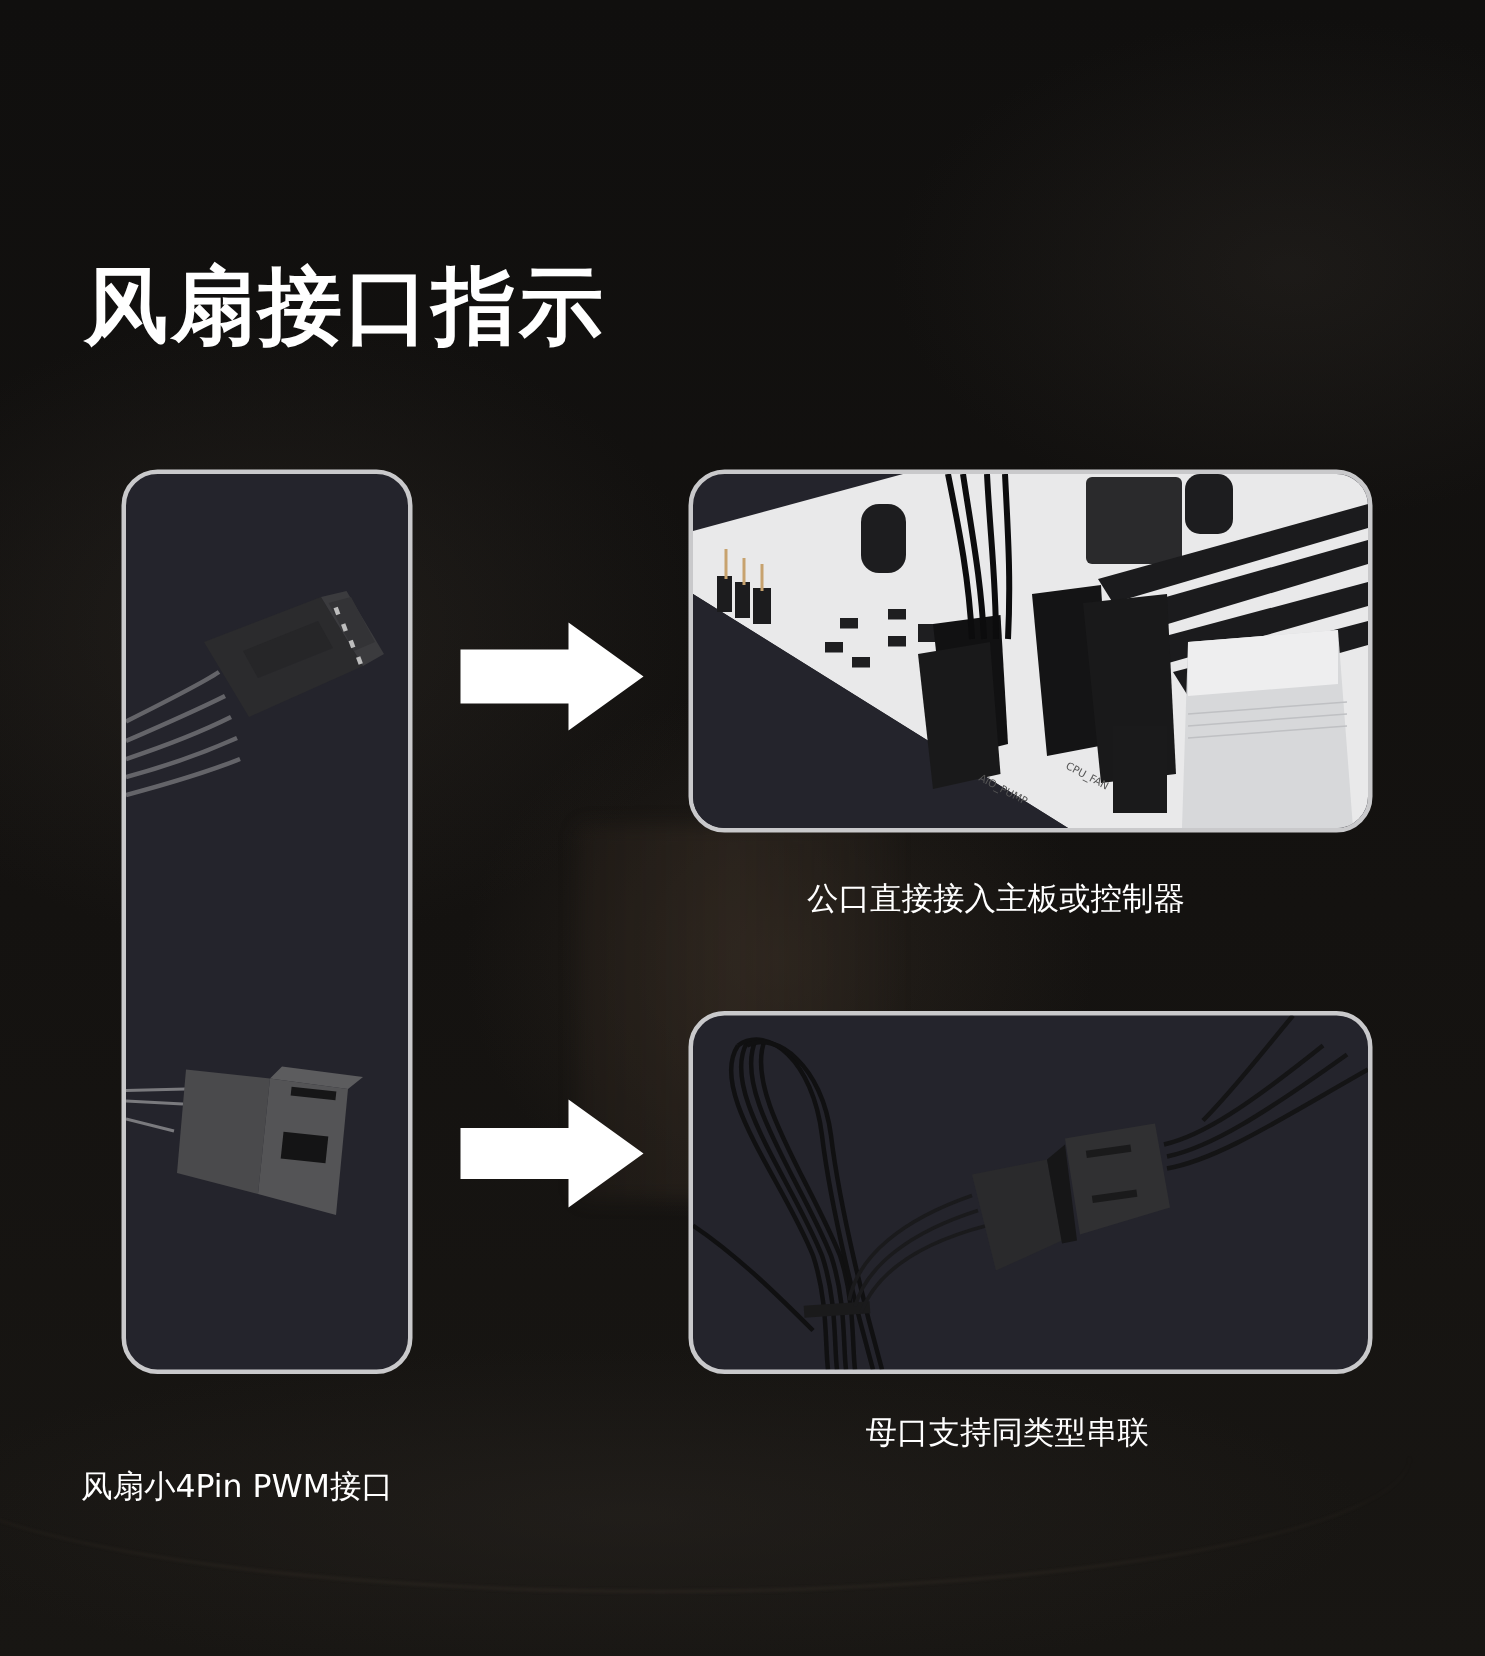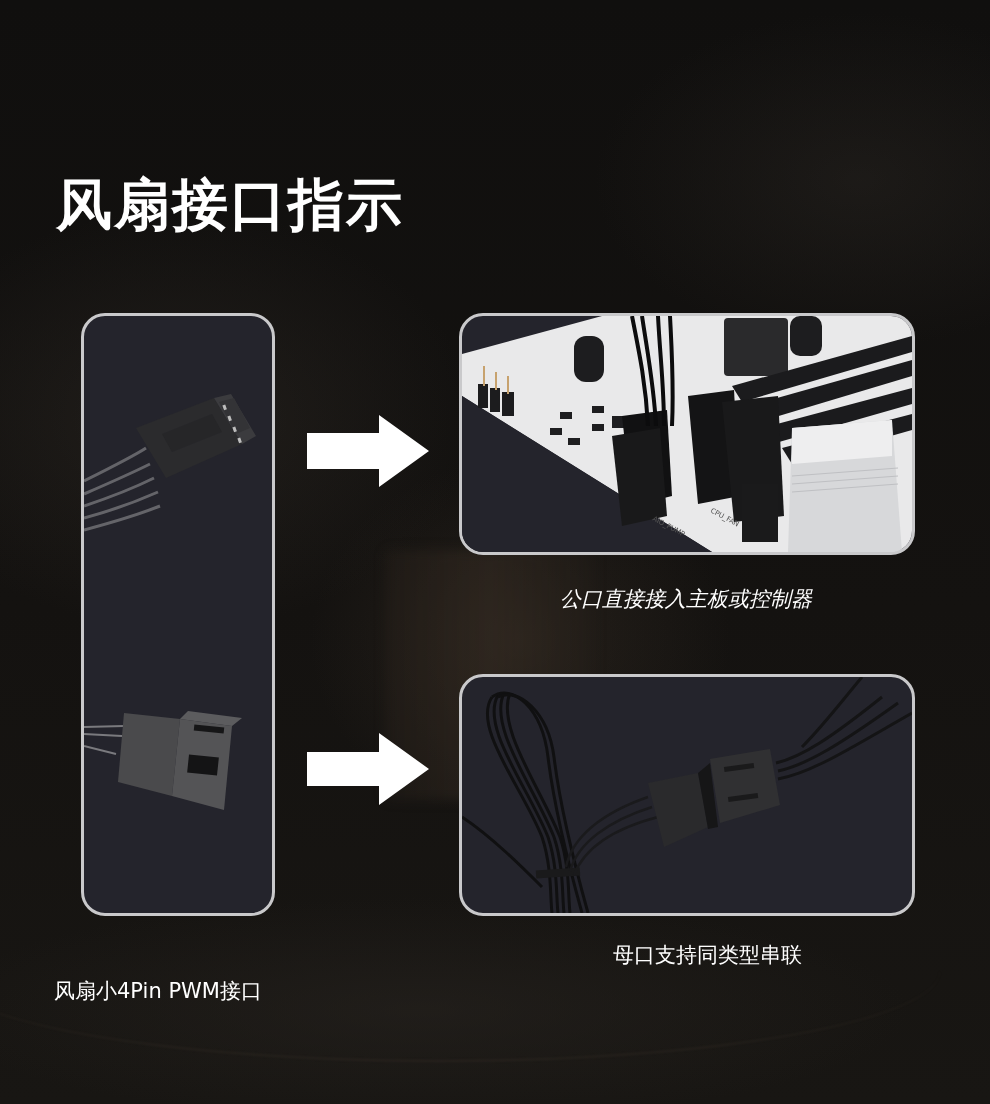--- a/index.html
+++ b/index.html
@@ -38,22 +38,22 @@
     border: 3px solid #c9c9cb; border-radius: 24px;
     background: #24242c; overflow: hidden;
   }
   .panel-left { left: 81px; top: 313px; width: 194px; height: 603px; }
   .panel-tr   { left: 459px; top: 313px; width: 456px; height: 242px; }
   .panel-br   { left: 459px; top: 674px; width: 456px; height: 242px; }
   .caption {
     position: absolute; color: #ffffff; font-size: 21px; line-height: 28px; white-space: nowrap;
   }
   .cap-left { left: 54px; top: 941px; margin-top: 36px; }
-  .cap-tr { left: 560px; top: 585px; font-style: italic; }
-  .cap-br { left: 577px; top: 941px; margin-left: 36px; }
+  .cap-tr { left: 538px; top: 585px; }
+  .cap-br { left: 577px; top: 941px; }
   .arrow { position: absolute; width: 124px; height: 74px; }
   .arrow svg { display: block; }
   .arrow-1 { left: 306px; top: 414px; }
   .arrow-2 { left: 306px; top: 732px; }
   svg.photo { position: absolute; left: 0; top: 0; }
 </style>
 </head>
 <body>
 
 <div class="bg">

